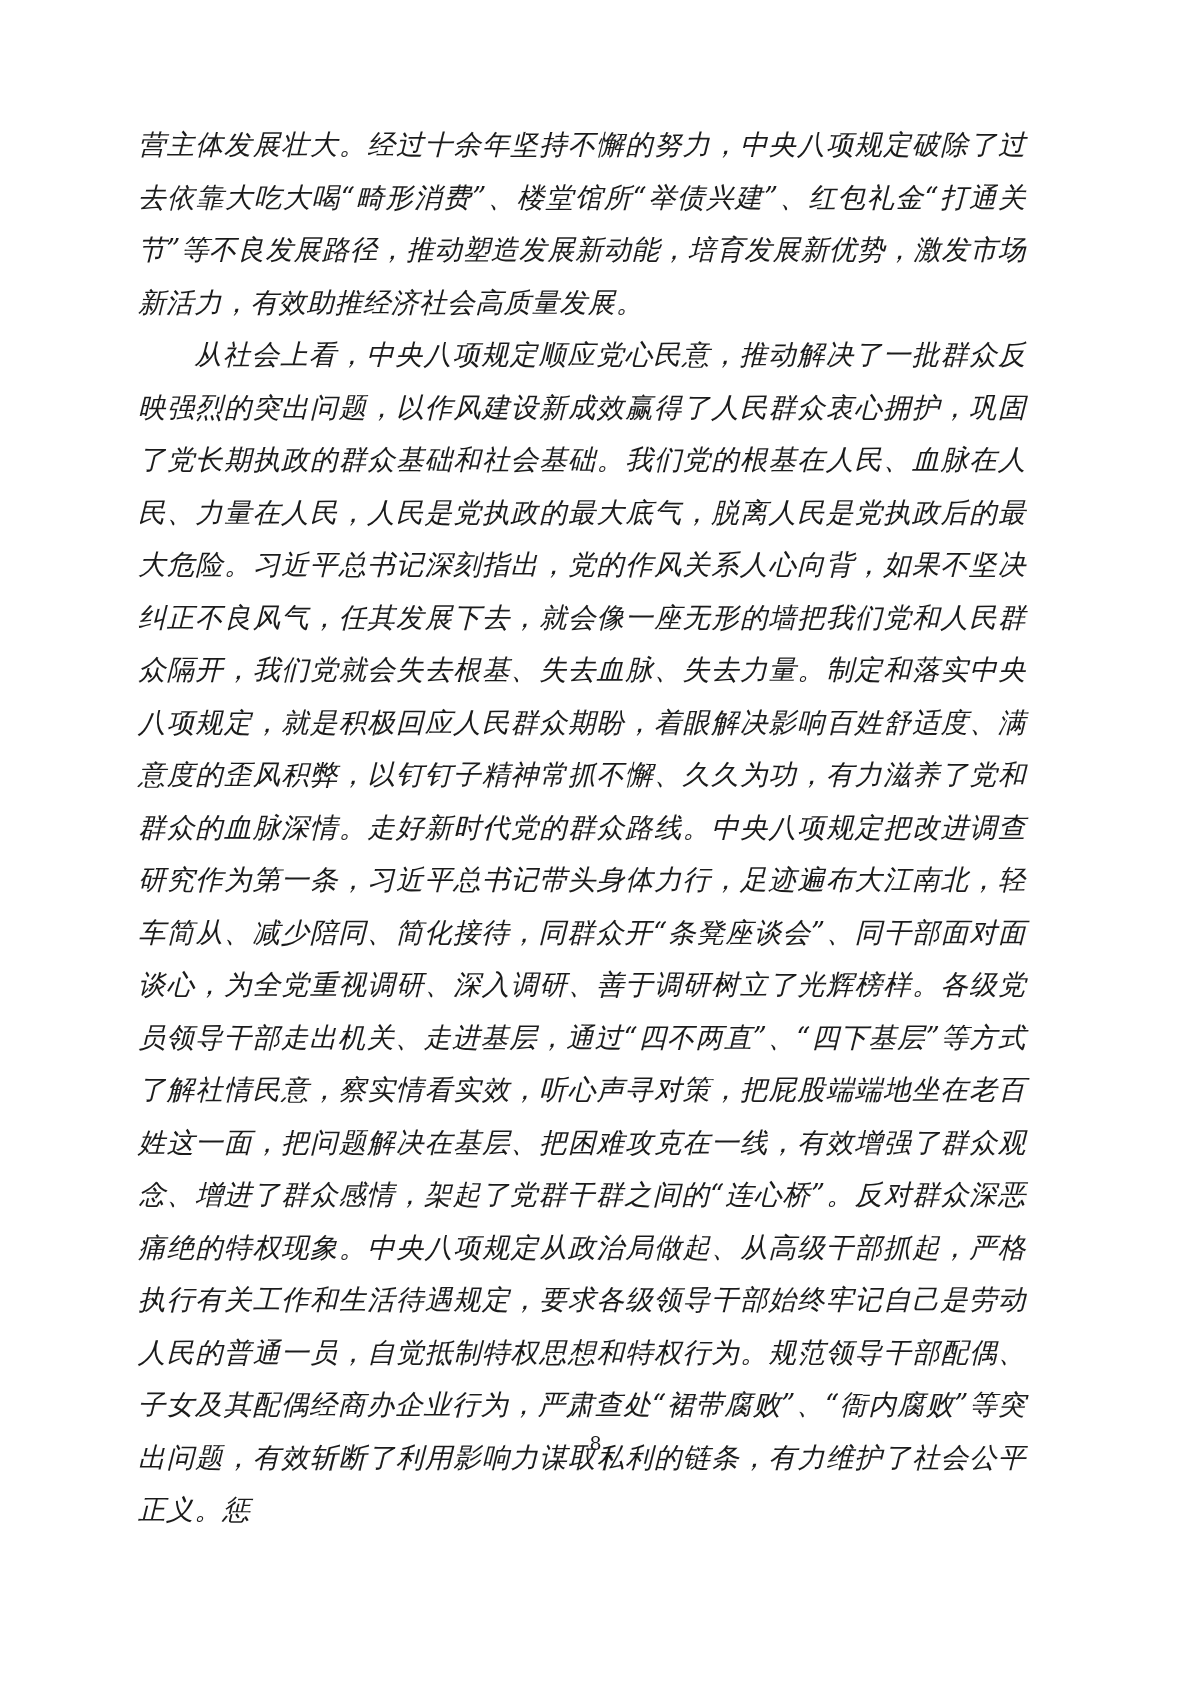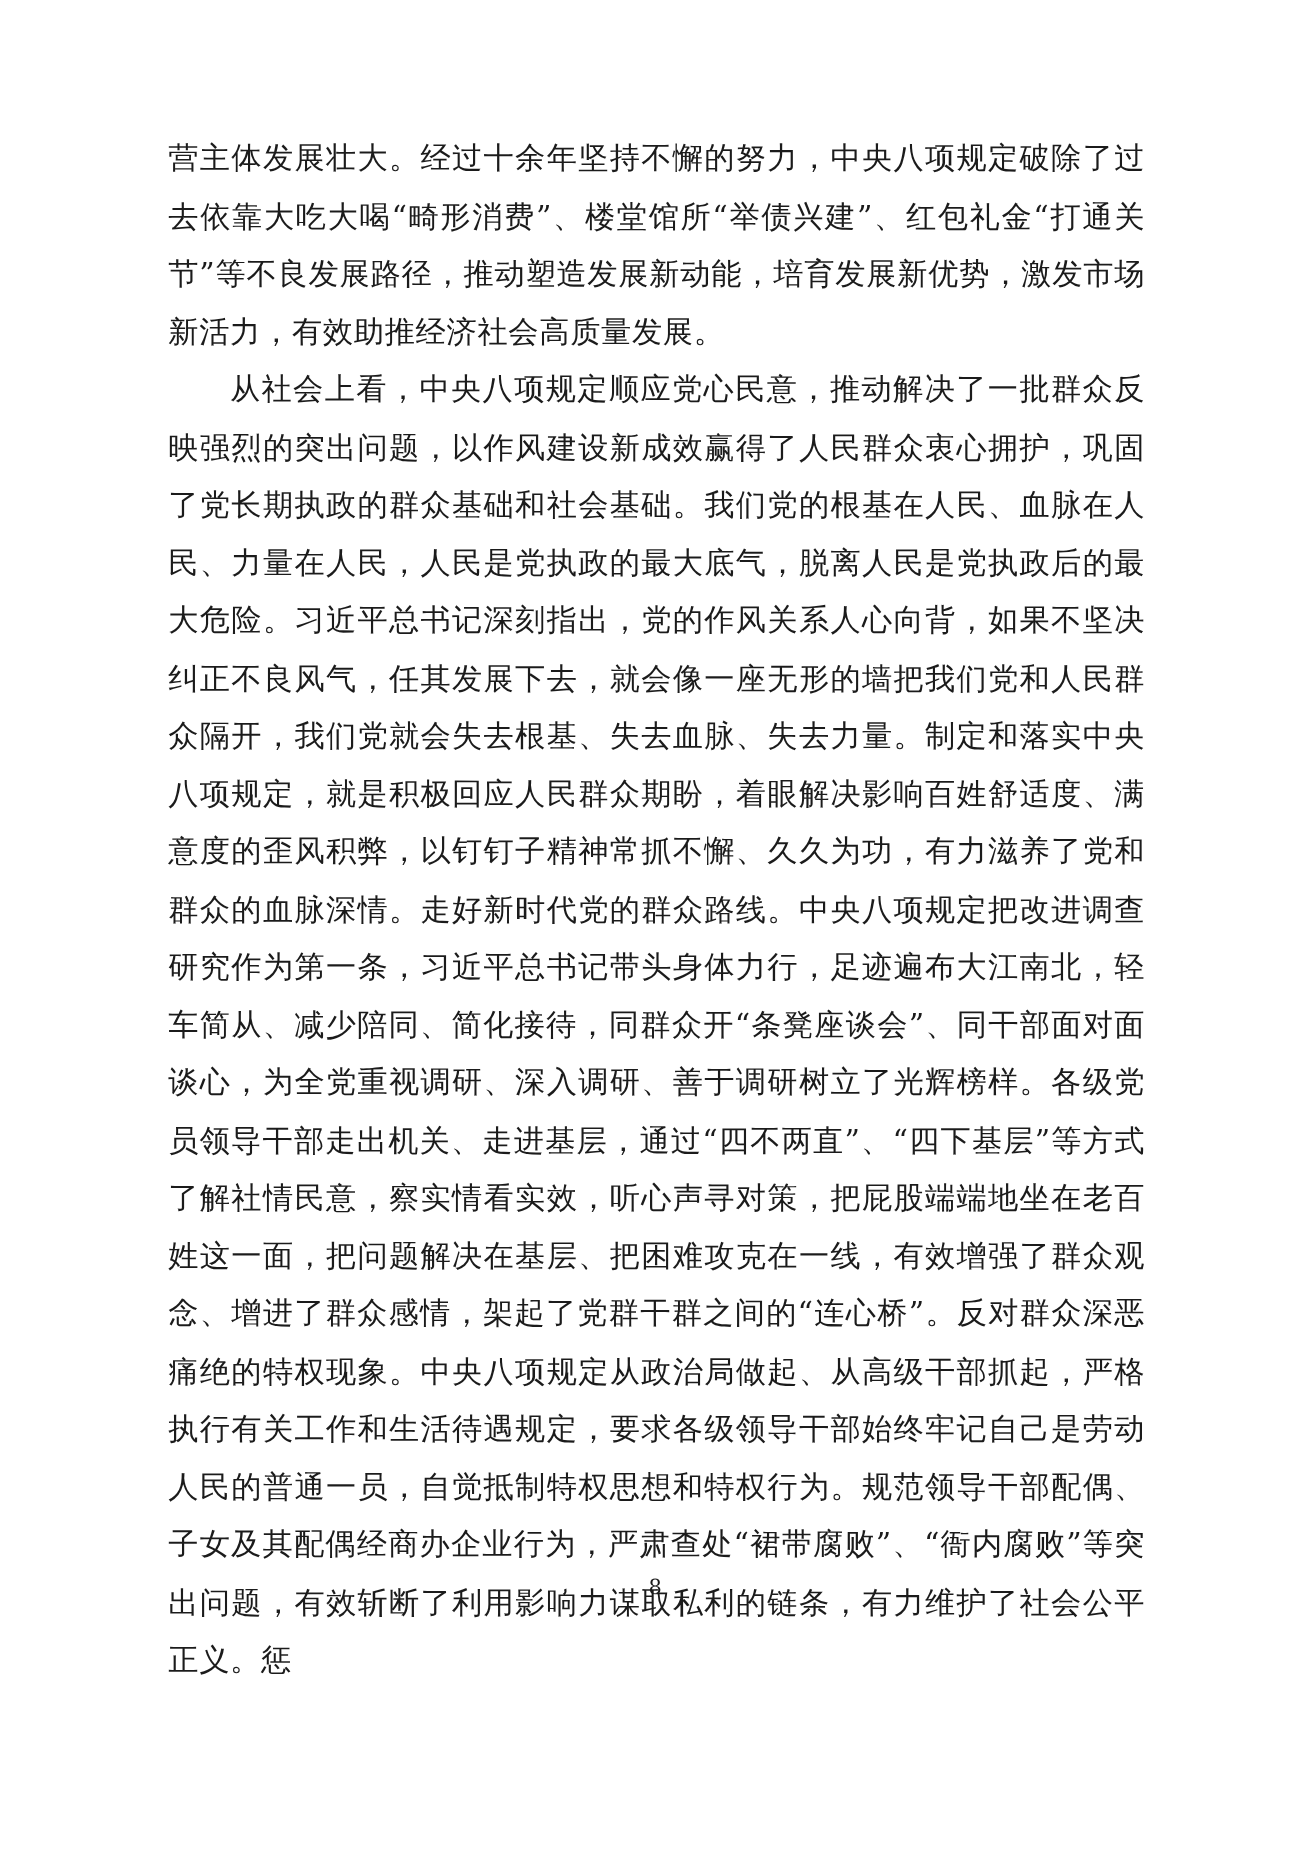--- a/index.html
+++ b/index.html
@@ -11,23 +11,24 @@
     position: relative;
     width: 1191px;
     height: 1684px;
     background: #ffffff;
     margin: 0 auto;
     overflow: hidden;
     font-family: "DejaVu Serif", serif;
   }
   .content {
     position: absolute;
-    left: 153px;
+    left: 138px;
     top: 118px;
     width: 888px;
+    font-style: italic;
   }
   .para {
     font-family: "DejaVu Serif", serif;
     font-size: 27.5px;
     line-height: 52.5px;
     color: #1b1b1b;
     text-align: justify;
     text-justify: inter-character;
     letter-spacing: 0.6px;
     margin: 0;

